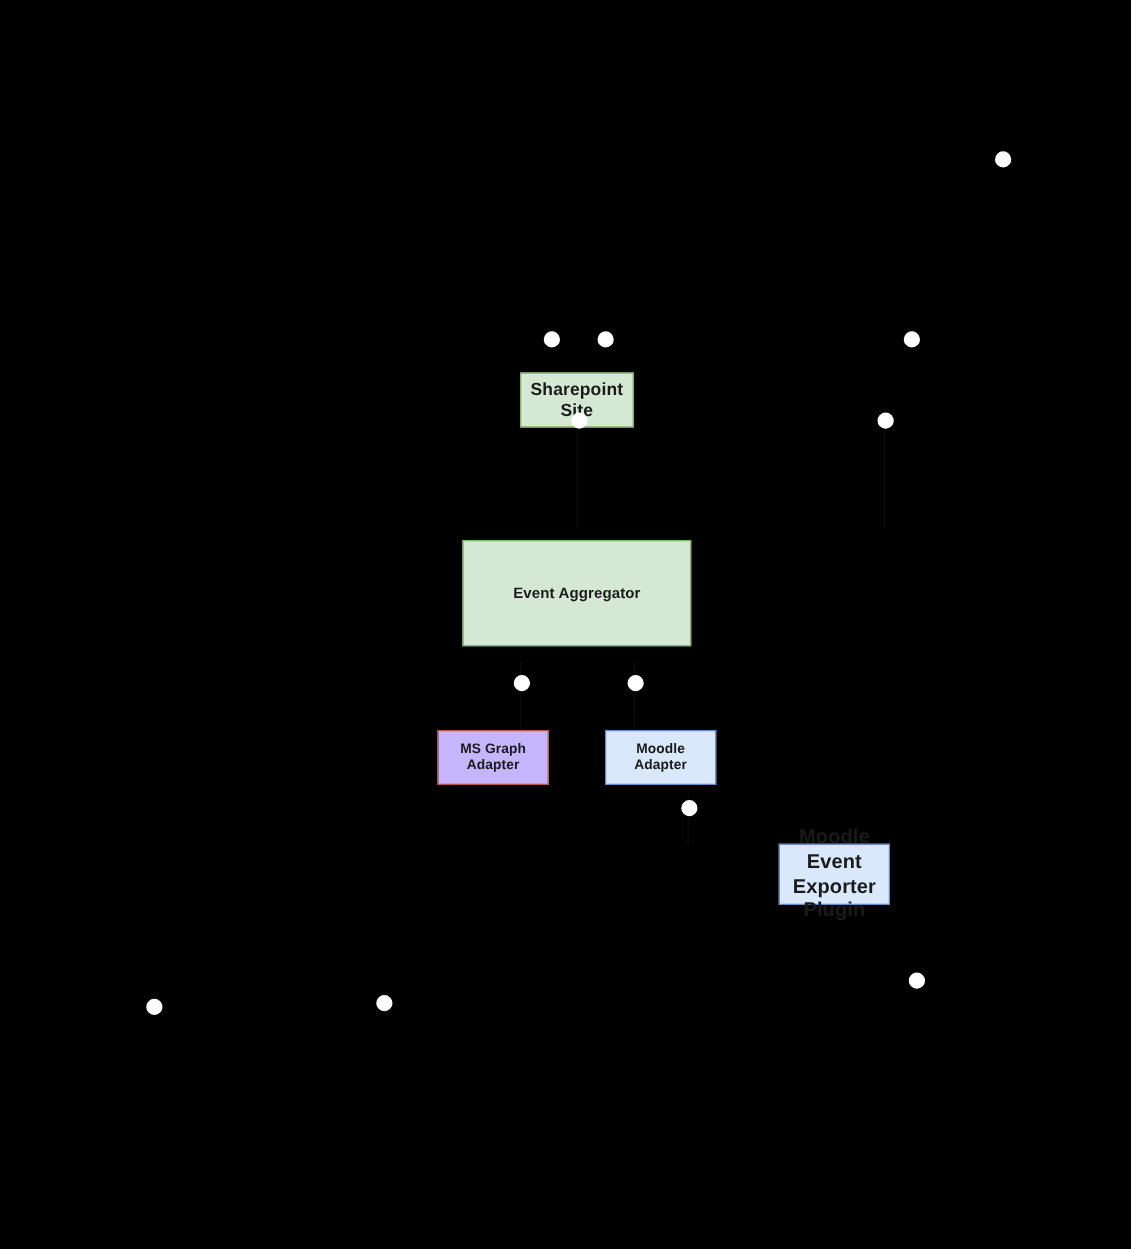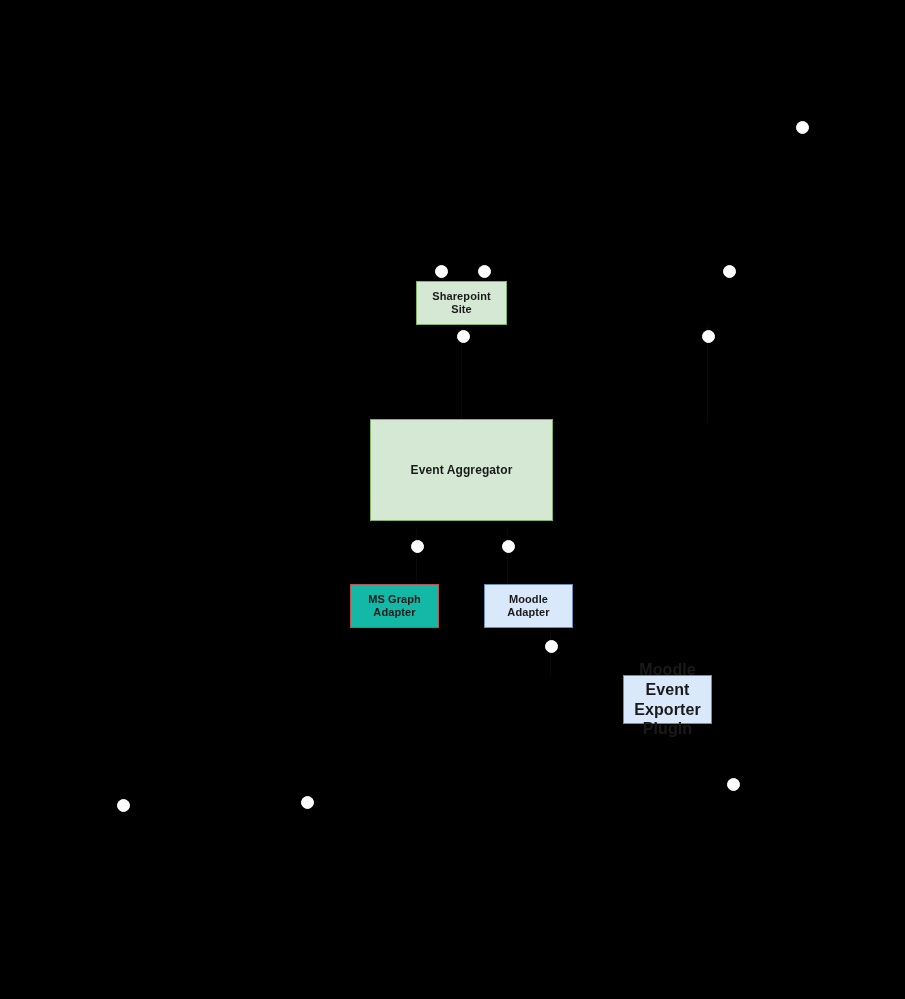--- a/index.html
+++ b/index.html
@@ -37,21 +37,21 @@
     border-width: 1px;
     box-shadow: 2px 2px 2px rgba(0,0,0,0.45);
     white-space: pre-line;
     padding: 0 3px;
   }
   .node-green {
     background: #d5e8d4;
     border-color: #82b366;
   }
   .node-pink {
-    background: #14b8a6;
+    background: #c4b5fd;
     border-color: #b85450;
   }
   .node-blue {
     background: #dae8fc;
     border-color: #6c8ebf;
   }
   .endpoint {
     position: absolute;
     width: 11px;
     height: 11px;
@@ -68,23 +68,23 @@
 </style>
 </head>
 <body>
 
 <div id="canvas">
     <div class="conn" style="left: 461px; top: 325px; width: 1px; height: 98px;"></div>
     <div class="conn" style="left: 707px; top: 325px; width: 1px; height: 98px;"></div>
     <div class="conn" style="left: 416px; top: 529px; width: 1px; height: 56px;"></div>
     <div class="conn" style="left: 507px; top: 529px; width: 1px; height: 56px;"></div>
     <div class="conn" style="left: 550px; top: 628px; width: 1px; height: 48px;"></div>
-    <div class="node node-green" style="left: 416px; top: 281px; width: 91px; height: 44px; font-size: 11px; align-items: center;"><span>Sharepoint
+    <div class="node node-green" style="left: 416px; top: 298px; width: 91px; height: 44px; font-size: 14px; align-items: center;"><span>Sharepoint
 Site</span></div>
-    <div class="node node-green" style="left: 370px; top: 419px; width: 183px; height: 102px; font-size: 12px; text-align: center;"><span>Event Aggregator</span></div>
+    <div class="node node-green" style="left: 370px; top: 432px; width: 183px; height: 85px; font-size: 12px; text-align: center;"><span>Event Aggregator</span></div>
     <div class="node node-pink" style="left: 350px; top: 584px; width: 89px; height: 44px; font-size: 11px;"><span>MS Graph
 Adapter</span></div>
     <div class="node node-blue" style="left: 484px; top: 584px; width: 89px; height: 44px; font-size: 11px; align-items: center;"><span>Moodle
 Adapter</span></div>
     <div class="node node-blue" style="left: 623px; top: 675px; width: 89px; height: 49px; font-size: 16px;"><span>Moodle Event
 Exporter
 Plugin</span></div>
     <div class="endpoint" style="left: 801px; top: 126px;"></div>
     <div class="endpoint" style="left: 440px; top: 270px;"></div>
     <div class="endpoint" style="left: 483px; top: 270px;"></div>

